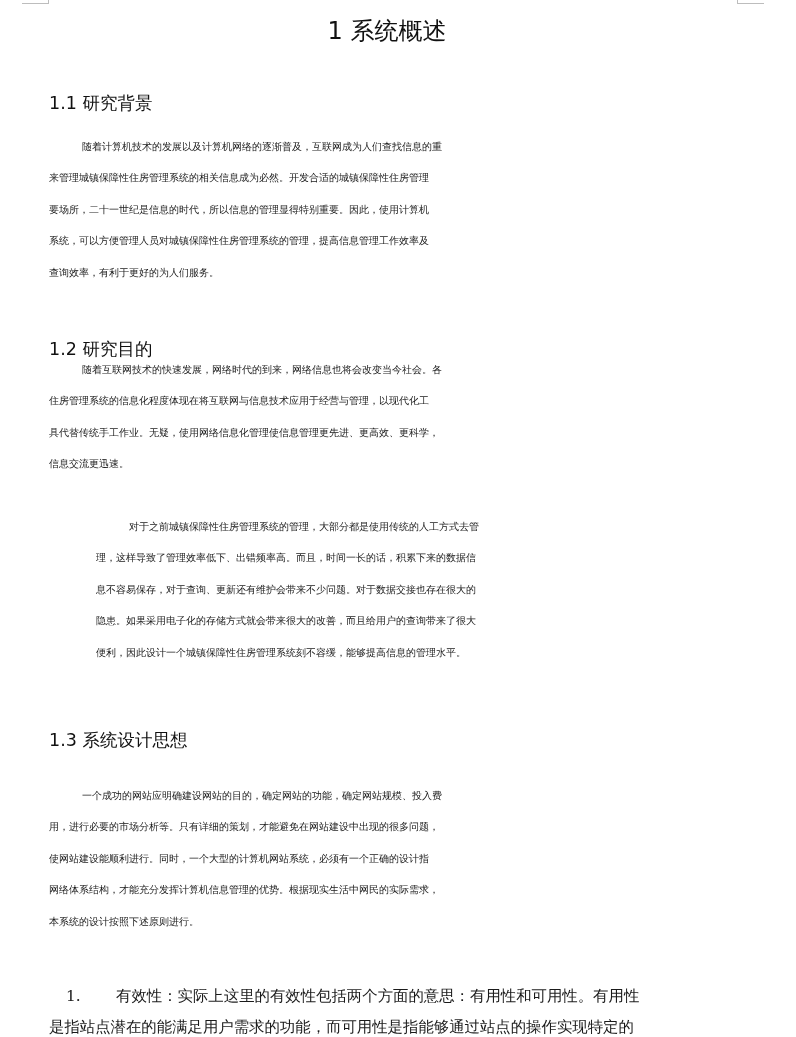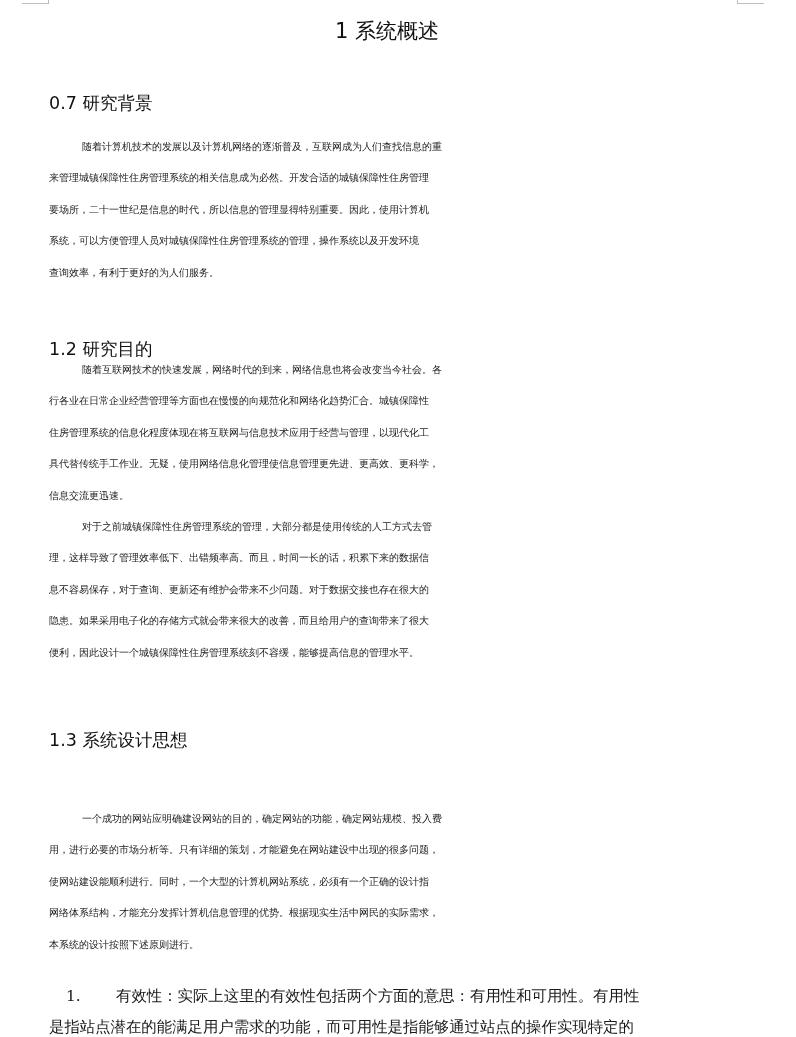--- a/index.html
+++ b/index.html
@@ -36,21 +36,21 @@
       top: 0;
       width: 700px;
     }
     .chapter-title {
       position: absolute;
       left: 0;
       width: 680px;
       top: 16px;
       text-align: center;
       font-family: "DejaVu Sans", "Liberation Sans", sans-serif;
-      font-size: 21px;
+      font-size: 24px;
       line-height: 30px;
       color: #111;
     }
     .section-heading {
       position: absolute;
       left: 2px;
       font-family: "DejaVu Sans", "Liberation Sans", sans-serif;
       font-size: 17.5px;
       line-height: 26px;
       color: #111;
@@ -96,47 +96,46 @@
 </head>
 <body>
 
 <div class="corner-mark left"></div>
 <div class="corner-mark right"></div>
 
 <div class="page">
 
   <div class="chapter-title">1 系统概述</div>
 
-  <div class="section-heading" style="top:90px;">0.7  研究背景</div>
+  <div class="section-heading" style="top:90px;">1.1  研究背景</div>
   <div class="para" style="top:131px;">
     <span class="line first">随着计算机技术的发展以及计算机网络的逐渐普及，互联网成为人们查找信息的重</span>
     <span class="line">来管理城镇保障性住房管理系统的相关信息成为必然。开发合适的城镇保障性住房管理</span>
     <span class="line">要场所，二十一世纪是信息的时代，所以信息的管理显得特别重要。因此，使用计算机</span>
-    <span class="line">系统，可以方便管理人员对城镇保障性住房管理系统的管理，操作系统以及开发环境</span>
+    <span class="line">系统，可以方便管理人员对城镇保障性住房管理系统的管理，提高信息管理工作效率及</span>
     <span class="line">查询效率，有利于更好的为人们服务。</span>
   </div>
 
   <div class="section-heading" style="top:312px;margin-top:24px;">1.2 研究目的</div>
   <div class="para" style="top:354px;">
     <span class="line first">随着互联网技术的快速发展，网络时代的到来，网络信息也将会改变当今社会。各</span>
-    <span class="line">行各业在日常企业经营管理等方面也在慢慢的向规范化和网络化趋势汇合。城镇保障性</span>
     <span class="line">住房管理系统的信息化程度体现在将互联网与信息技术应用于经营与管理，以现代化工</span>
     <span class="line">具代替传统手工作业。无疑，使用网络信息化管理使信息管理更先进、更高效、更科学，</span>
     <span class="line">信息交流更迅速。</span>
   </div>
-  <div class="para" style="top:511px;">
+  <div class="para" style="top:511px;margin-left:47px;">
     <span class="line first">对于之前城镇保障性住房管理系统的管理，大部分都是使用传统的人工方式去管</span>
     <span class="line">理，这样导致了管理效率低下、出错频率高。而且，时间一长的话，积累下来的数据信</span>
     <span class="line">息不容易保存，对于查询、更新还有维护会带来不少问题。对于数据交接也存在很大的</span>
     <span class="line">隐患。如果采用电子化的存储方式就会带来很大的改善，而且给用户的查询带来了很大</span>
     <span class="line">便利，因此设计一个城镇保障性住房管理系统刻不容缓，能够提高信息的管理水平。</span>
   </div>
 
   <div class="section-heading" style="top:727px;">1.3 系统设计思想</div>
-  <div class="para" style="top:803px;">
+  <div class="para" style="top:780px;">
     <span class="line first">一个成功的网站应明确建设网站的目的，确定网站的功能，确定网站规模、投入费</span>
     <span class="line">用，进行必要的市场分析等。只有详细的策划，才能避免在网站建设中出现的很多问题，</span>
     <span class="line">使网站建设能顺利进行。同时，一个大型的计算机网站系统，必须有一个正确的设计指</span>
     <span class="line">网络体系结构，才能充分发挥计算机信息管理的优势。根据现实生活中网民的实际需求，</span>
     <span class="line">本系统的设计按照下述原则进行。</span>
   </div>
 
   <div class="list-item" style="top:981px;">
     <span class="line"><span class="list-num">1.</span><span>有效性：实际上这里的有效性包括两个方面的意思：有用性和可用性。有用性</span></span>
     <span class="line">是指站点潜在的能满足用户需求的功能，而可用性是指能够通过站点的操作实现特定的</span>

